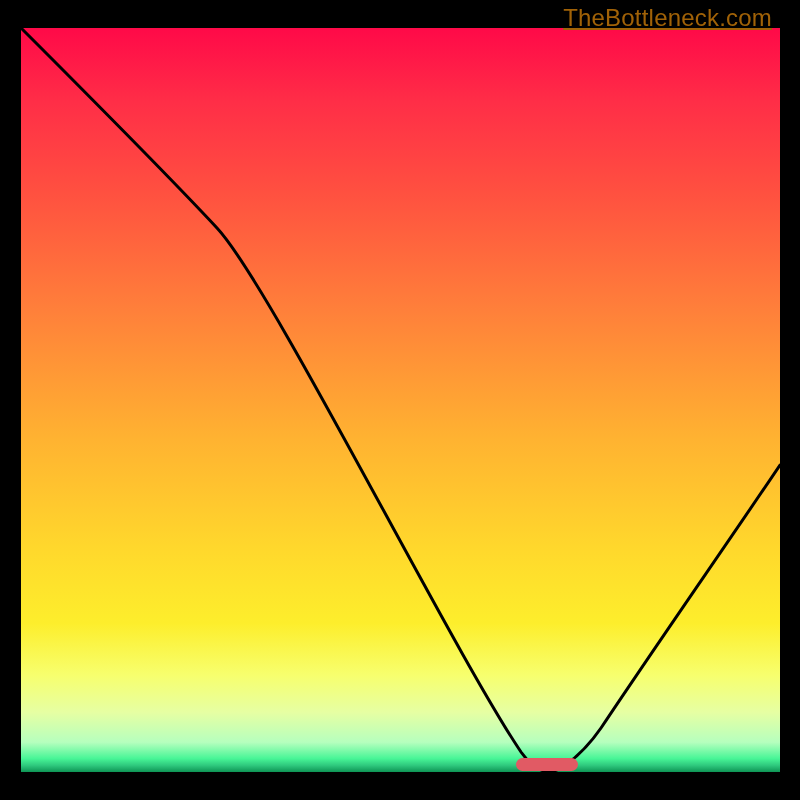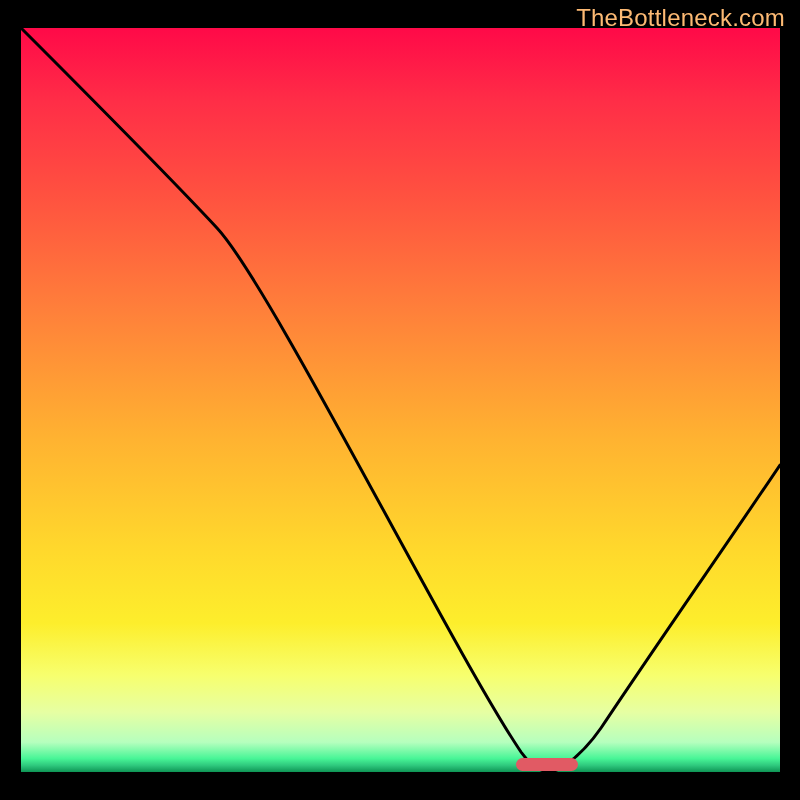--- a/index.html
+++ b/index.html
@@ -13,26 +13,27 @@
   }
   .frame {
     position: relative;
     width: 800px;
     height: 800px;
     background: #000;
   }
   .watermark {
     position: absolute;
     top: 4px;
-    right: 15px;
-    color: #fdba74;
+    right: 28px;
+    color: #a16207;
     font-size: 24px;
     font-weight: 400;
     letter-spacing: 0.2px;
     z-index: 10;
+    text-decoration: underline;
   }
   .plot-area {
     position: absolute;
     left: 21px;
     top: 28px;
     width: 759px;
     height: 744px;
     background: linear-gradient(
       to bottom,
       #ff0948 0%,

